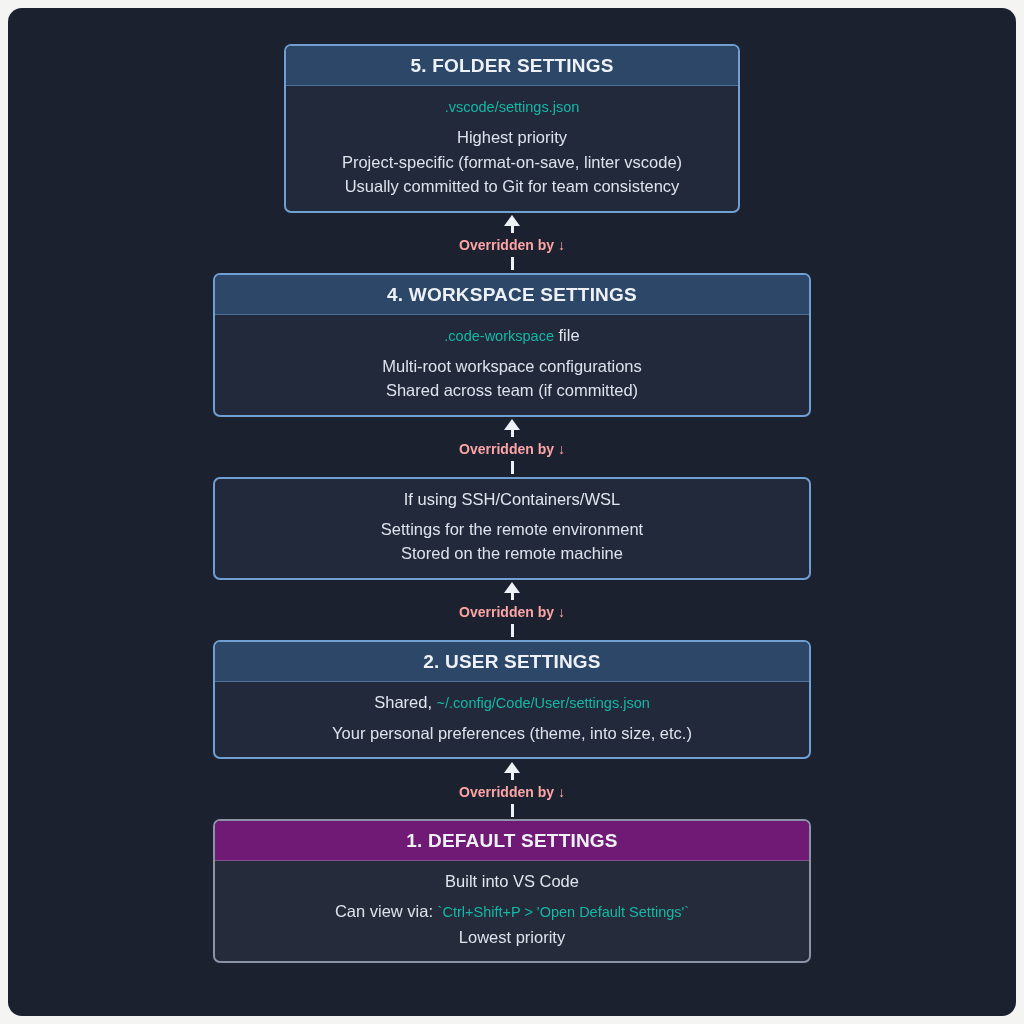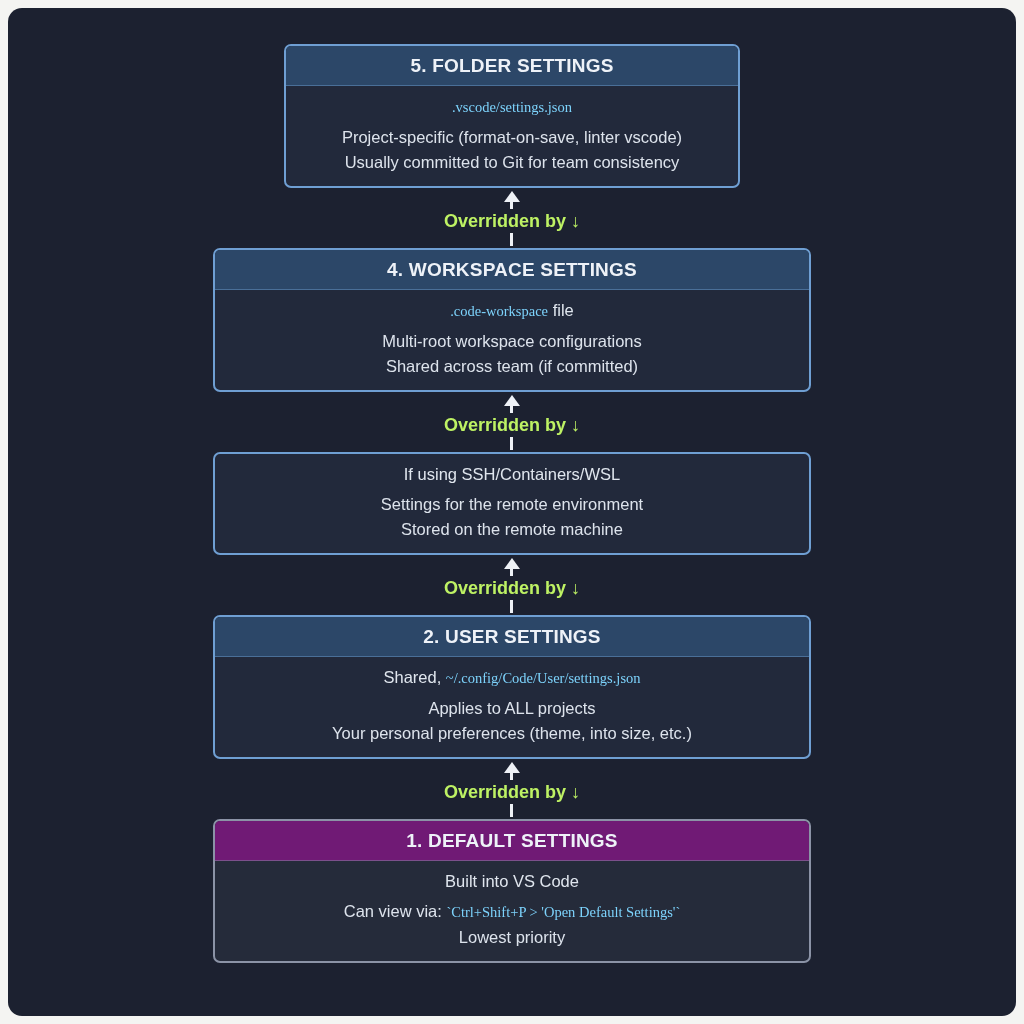--- a/index.html
+++ b/index.html
@@ -66,23 +66,23 @@
     line-height: 24px;
     margin-bottom: 6px;
   }
   .box-lines { }
   .line {
     color: #dde3ec;
     font-size: 16.5px;
     line-height: 24.5px;
   }
   .mono {
-    font-family: Liberation Serif, serif;
+    font-family: Liberation Sans, sans-serif;
     font-size: 14.5px;
-    color: #7dd3fc;
+    color: #14b8a6;
   }
   
   .arrow {
     height: 60px;
     display: flex;
     flex-direction: column;
     align-items: center;
     justify-content: center;
     flex-shrink: 0;
   }
@@ -92,40 +92,41 @@
     border-right: 8px solid transparent;
     border-bottom: 11px solid #eef1f6;
   }
   .arrow-stem {
     width: 3px;
     background: #eef1f6;
   }
   .stem-top { height: 7px; }
   .stem-bottom { height: 13px; }
   .arrow-label {
-    color: #bef264;
-    font-size: 18px;
+    color: #fca5a5;
+    font-size: 14px;
     font-weight: bold;
     line-height: 22px;
     padding: 1px 0;
   }
 </style>
 </head>
 <body>
 
 <div class="frame">
   <div class="panel">
     <div class="column">
   <div class="box">
     <div class="box-header">
       <span class="box-title">5. FOLDER SETTINGS</span>
     </div>
     <div class="box-body">
       <div class="box-subtitle"><span class="mono">.vscode/settings.json</span></div>
       <div class="box-lines">
+              <div class="line"><span>Highest priority</span></div>
               <div class="line"><span>Project-specific (format-on-save, linter vscode)</span></div>
               <div class="line"><span>Usually committed to Git for team consistency</span></div>
             </div>
     </div>
   </div>
 
   <div class="arrow">
     <div class="arrow-head"></div>
     <div class="arrow-stem stem-top"></div>
     <div class="arrow-label">Overridden by ↓</div>
@@ -169,21 +170,20 @@
     <div class="arrow-stem stem-bottom"></div>
   </div>
 
   <div class="box">
     <div class="box-header">
       <span class="box-title">2. USER SETTINGS</span>
     </div>
     <div class="box-body">
       <div class="box-subtitle"><span>Shared, </span><span class="mono">~/.config/Code/User/settings.json</span></div>
       <div class="box-lines">
-              <div class="line"><span>Applies to ALL projects</span></div>
               <div class="line"><span>Your personal preferences (theme, into size, etc.)</span></div>
             </div>
     </div>
   </div>
 
   <div class="arrow">
     <div class="arrow-head"></div>
     <div class="arrow-stem stem-top"></div>
     <div class="arrow-label">Overridden by ↓</div>
     <div class="arrow-stem stem-bottom"></div>

